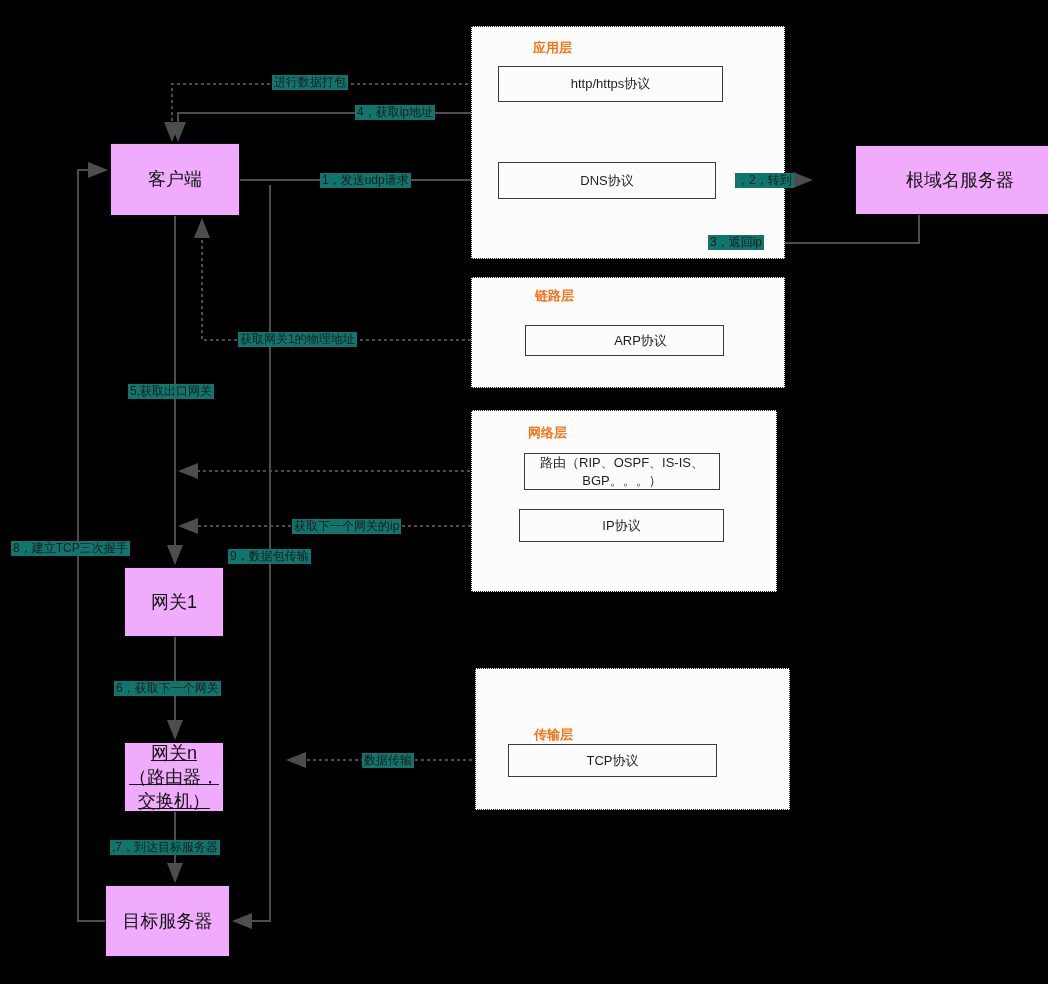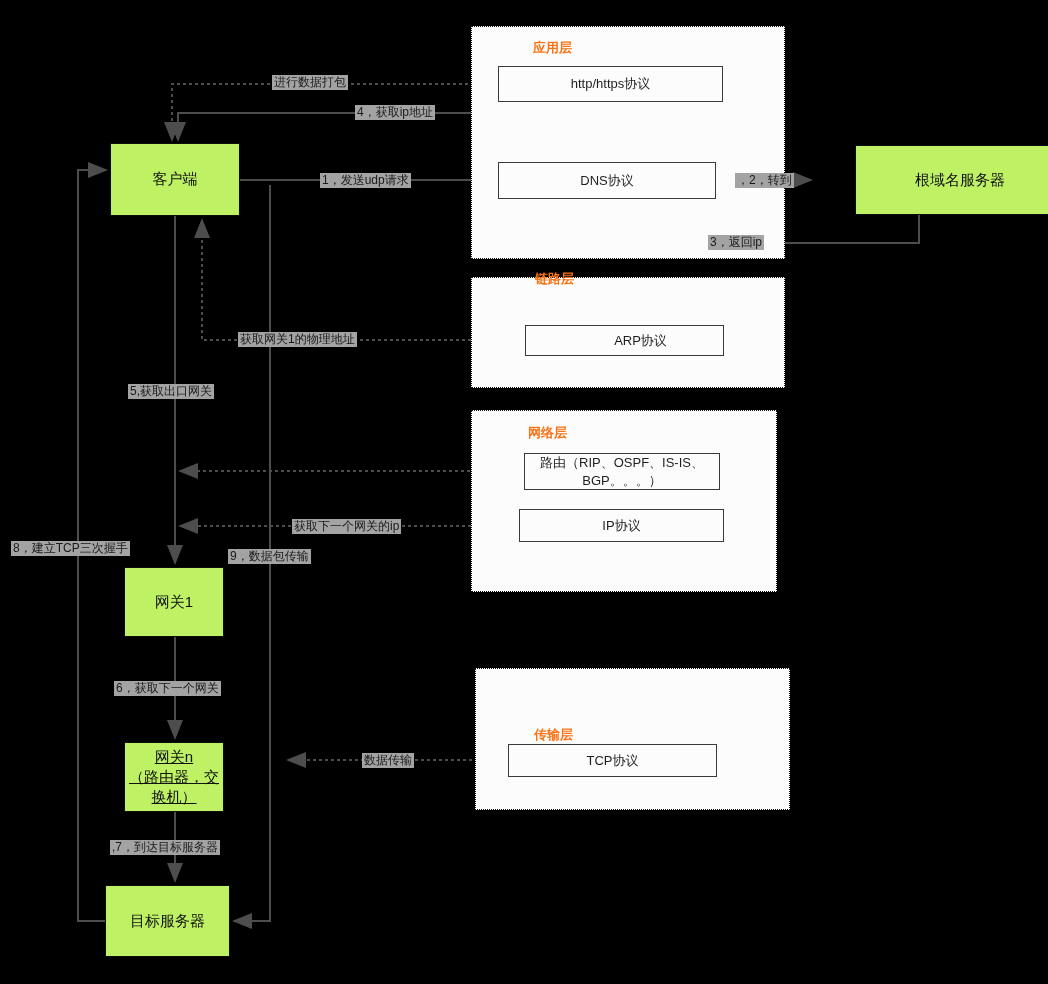--- a/index.html
+++ b/index.html
@@ -7,25 +7,25 @@
          font-family:"Liberation Sans","DejaVu Sans",sans-serif;overflow:hidden;}
   svg#wires{position:absolute;left:0;top:0;width:1048px;height:984px;}
 
   .layer{position:absolute;background:#fcfcfc;border:1.5px dotted #141414;box-sizing:border-box;}
   .layer-title{position:absolute;font-size:13px;font-weight:bold;color:#f97316;}
 
   .pbox{position:absolute;background:#fcfcfc;border:1.6px solid #3a3a3a;box-sizing:border-box;
         display:flex;align-items:center;justify-content:center;text-align:center;
         font-size:13px;color:#1e1e1e;line-height:1.35;}
 
-  .node{position:absolute;background:#bef264;border:1.8px solid #0d0d0d;box-sizing:border-box;
+  .node{position:absolute;background:#f0abfc;border:1.8px solid #0d0d0d;box-sizing:border-box;
         display:flex;align-items:center;justify-content:center;text-align:center;
-        font-size:15px;color:#121212;line-height:1.35;}
+        font-size:18px;color:#121212;line-height:1.35;}
 
-  .elabel{position:absolute;background:#a3a3a3;color:#1a1a1a;font-size:12px;
+  .elabel{position:absolute;background:#0f766e;color:#1a1a1a;font-size:12px;
           padding:0 2px;white-space:nowrap;line-height:15px;}
 </style>
 </head>
 <body>
 
 <div id="stage">
 
   <svg id="wires">
     <defs>
       <marker id="ah" markerWidth="10" markerHeight="8" refX="9" refY="4" orient="auto">
@@ -66,21 +66,21 @@
       <path d="M270,185 L270,921 L234,921" marker-end="url(#ah)"></path>
     </g>
   </svg>
 
   <div class="layer" style="left:471px;top:26px;width:314px;height:233px;"></div>
   <div class="layer-title" style="left:533px;top:39px;">应用层</div>
   <div class="pbox" style="left:498px;top:66px;width:225px;height:36px;">http/https协议</div>
   <div class="pbox" style="left:498px;top:162px;width:218px;height:37px;">DNS协议</div>
 
   <div class="layer" style="left:471px;top:277px;width:314px;height:111px;"></div>
-  <div class="layer-title" style="left:535px;top:270px;">链路层</div>
+  <div class="layer-title" style="left:535px;top:287px;">链路层</div>
   <div class="pbox" style="left:525px;top:325px;width:199px;height:31px;padding-left:32px;">ARP协议</div>
 
   <div class="layer" style="left:471px;top:410px;width:306px;height:182px;"></div>
   <div class="layer-title" style="left:528px;top:424px;">网络层</div>
   <div class="pbox" style="left:524px;top:453px;width:196px;height:37px;padding:0 6px;">路由（RIP、OSPF、IS-IS、BGP。。。）</div>
   <div class="pbox" style="left:519px;top:509px;width:205px;height:33px;">IP协议</div>
 
   <div class="layer" style="left:475px;top:668px;width:315px;height:142px;"></div>
   <div class="layer-title" style="left:534px;top:694px;margin-top:32px;">传输层</div>
   <div class="pbox" style="left:508px;top:744px;width:209px;height:33px;">TCP协议</div>

